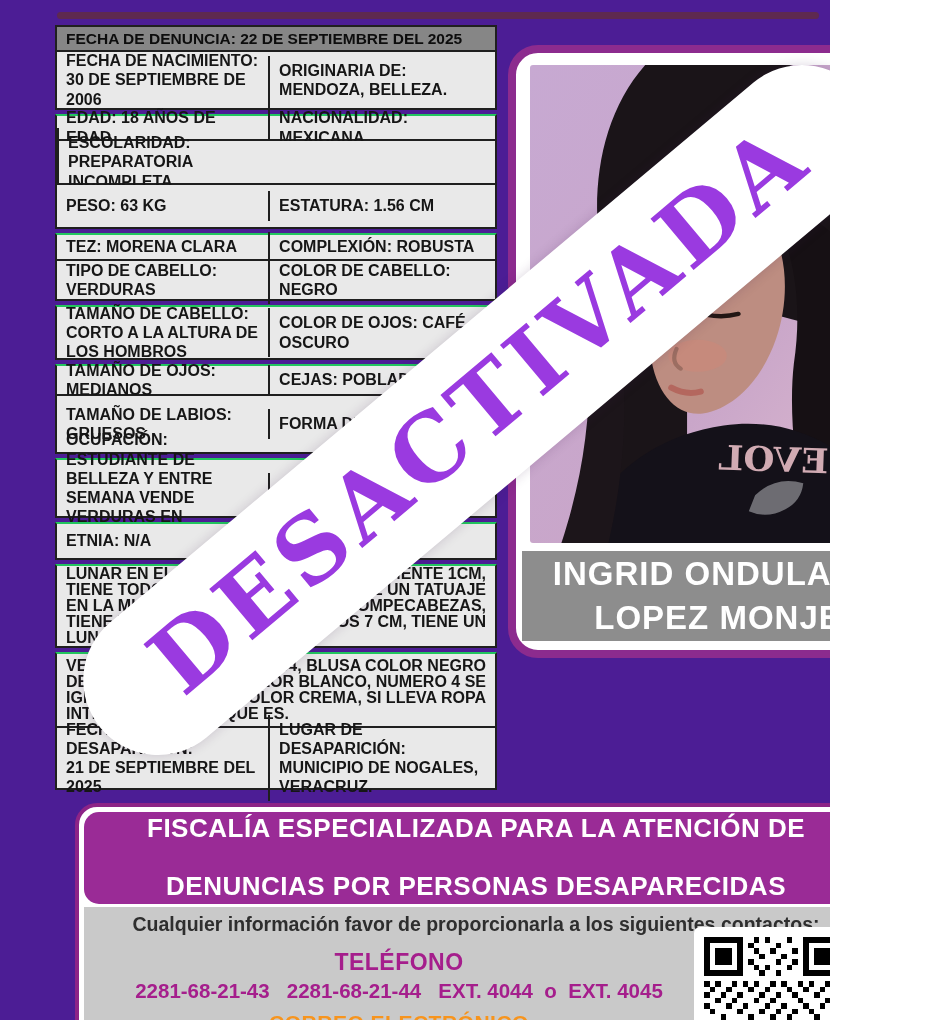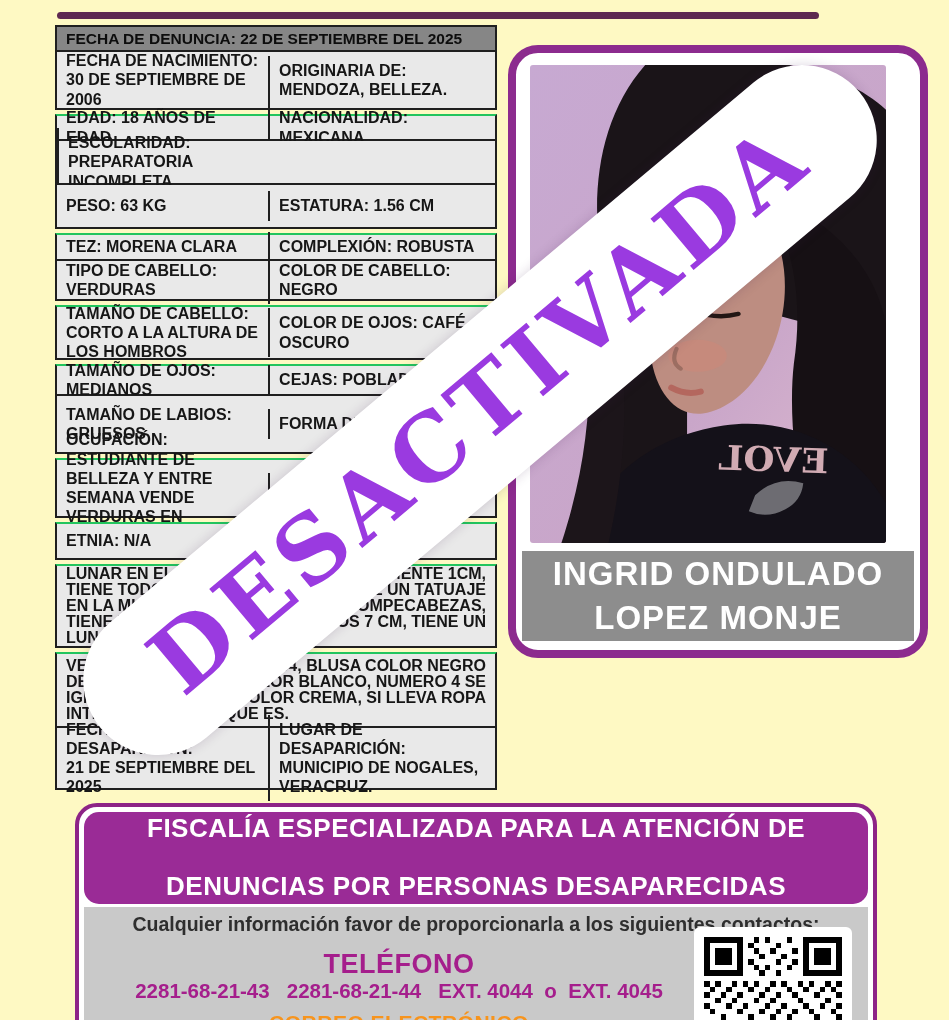--- a/index.html
+++ b/index.html
@@ -1,16 +1,16 @@
 <!DOCTYPE html>
 <html><head>
 <meta charset="utf-8">
 <style>
   html,body{margin:0;padding:0;background:#ffffff;}
-  .page{position:relative;width:949px;height:1020px;background:#fef9c3;overflow:hidden;
+  .page{position:relative;width:830px;height:1020px;background:#4c1d95;overflow:hidden;
         font-family:"Liberation Sans",sans-serif;}
 
   
   .top-bar{position:absolute;left:57px;top:12px;width:762px;height:7px;background:#5e2950;border-radius:4px;}
 
   
   .dtable{position:absolute;left:55px;top:25px;width:442px;z-index:1;color:#161616;}
   .thead{height:27px;background:#868686;border:2px solid #1f1f1f;box-sizing:border-box;
          display:flex;align-items:center;padding:0 9px;font-weight:bold;font-size:15.5px;color:#0d0d0d;}
   .trow{position:relative;display:flex;background:#e9e9e9;border:2px solid #1f1f1f;border-top:none;
@@ -43,21 +43,21 @@
   
   .banner{position:absolute;left:75px;top:803px;width:802px;height:300px;box-sizing:border-box;
           border:4px solid #8d2487;border-radius:22px;background:#ffffff;overflow:hidden;z-index:5;}
   .banner-head{position:absolute;left:5px;right:5px;top:5px;height:92px;background:#9a2b96;border-radius:15px;
                display:flex;flex-direction:column;align-items:center;justify-content:space-between;
                color:#ffffff;font-weight:bold;font-size:26px;line-height:1.3;text-align:center;letter-spacing:0.5px;}
   .banner-body{position:absolute;left:5px;right:5px;top:100px;bottom:-2px;background:#c9c9c9;}
   .info{position:absolute;top:6px;left:0;width:100%;text-align:center;color:#2e2e2e;
         font-weight:bold;font-size:19.5px;}
   .tel-head{position:absolute;top:42px;left:0;width:630px;text-align:center;color:#a51e8c;
-            font-weight:bold;font-size:27px;letter-spacing:0.5px;}
+            font-weight:bold;font-size:23px;letter-spacing:0.5px;}
   .phones{position:absolute;top:72px;left:0;width:630px;text-align:center;color:#a51e8c;
           font-weight:bold;font-size:20.5px;white-space:pre;}
   .email-head{position:absolute;top:104px;left:0;width:630px;text-align:center;color:#f7941d;
               font-weight:bold;font-size:21px;letter-spacing:0.5px;}
   .qr{position:absolute;right:16px;top:20px;width:158px;height:170px;background:#ffffff;
       border-radius:6px;padding:10px;box-sizing:border-box;}
   .qr svg{display:block;width:138px;height:138px;}
 </style>
 </head>
 <body>

